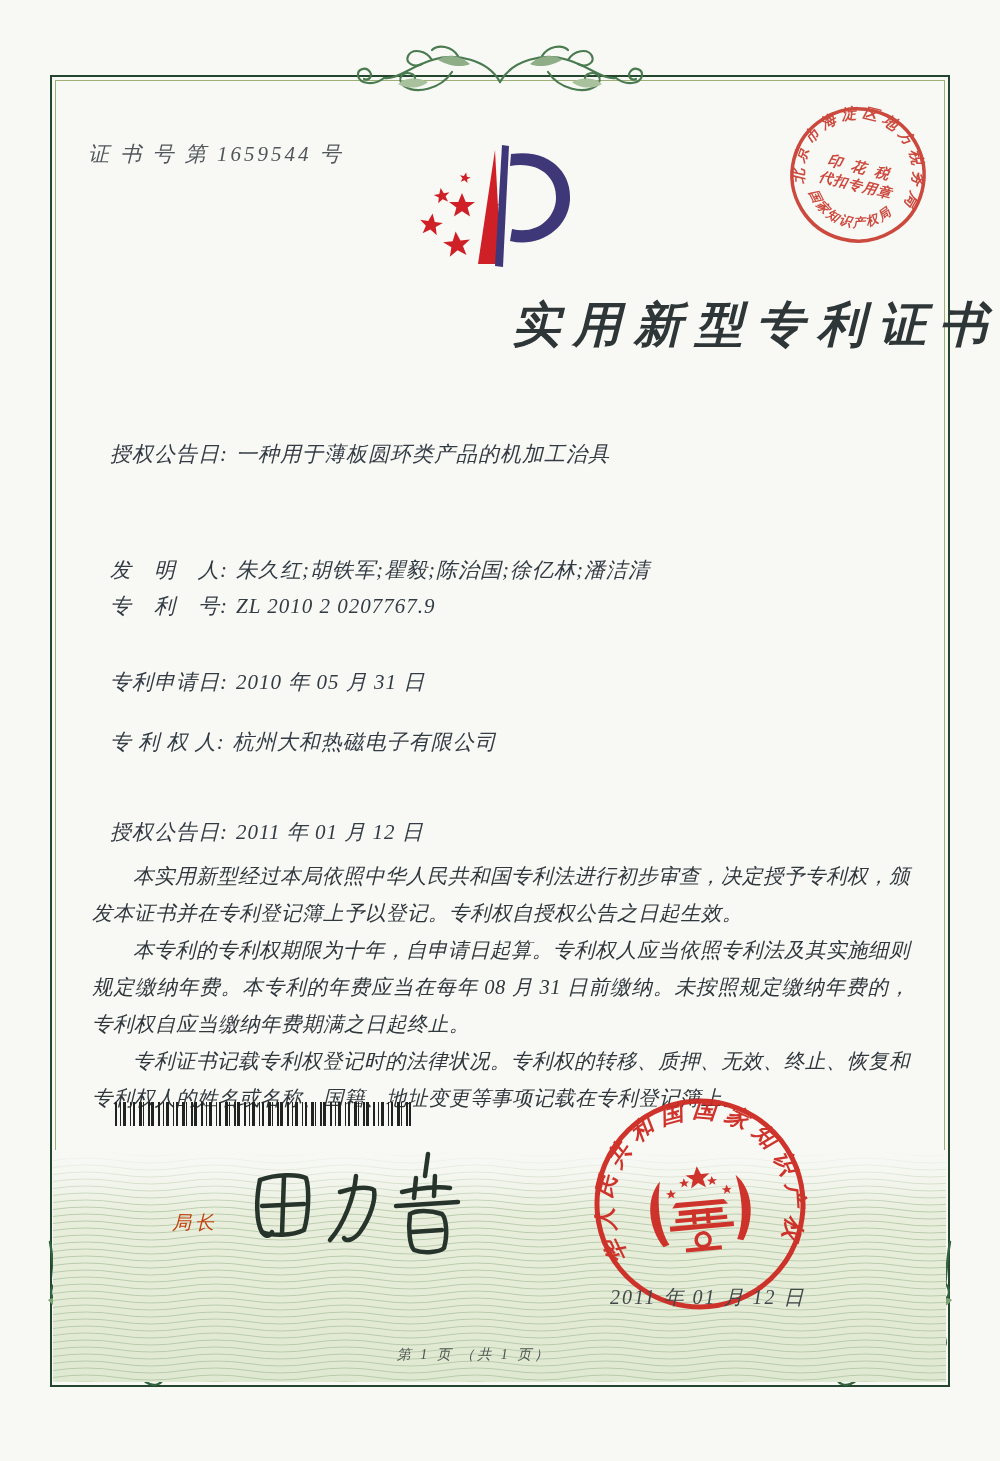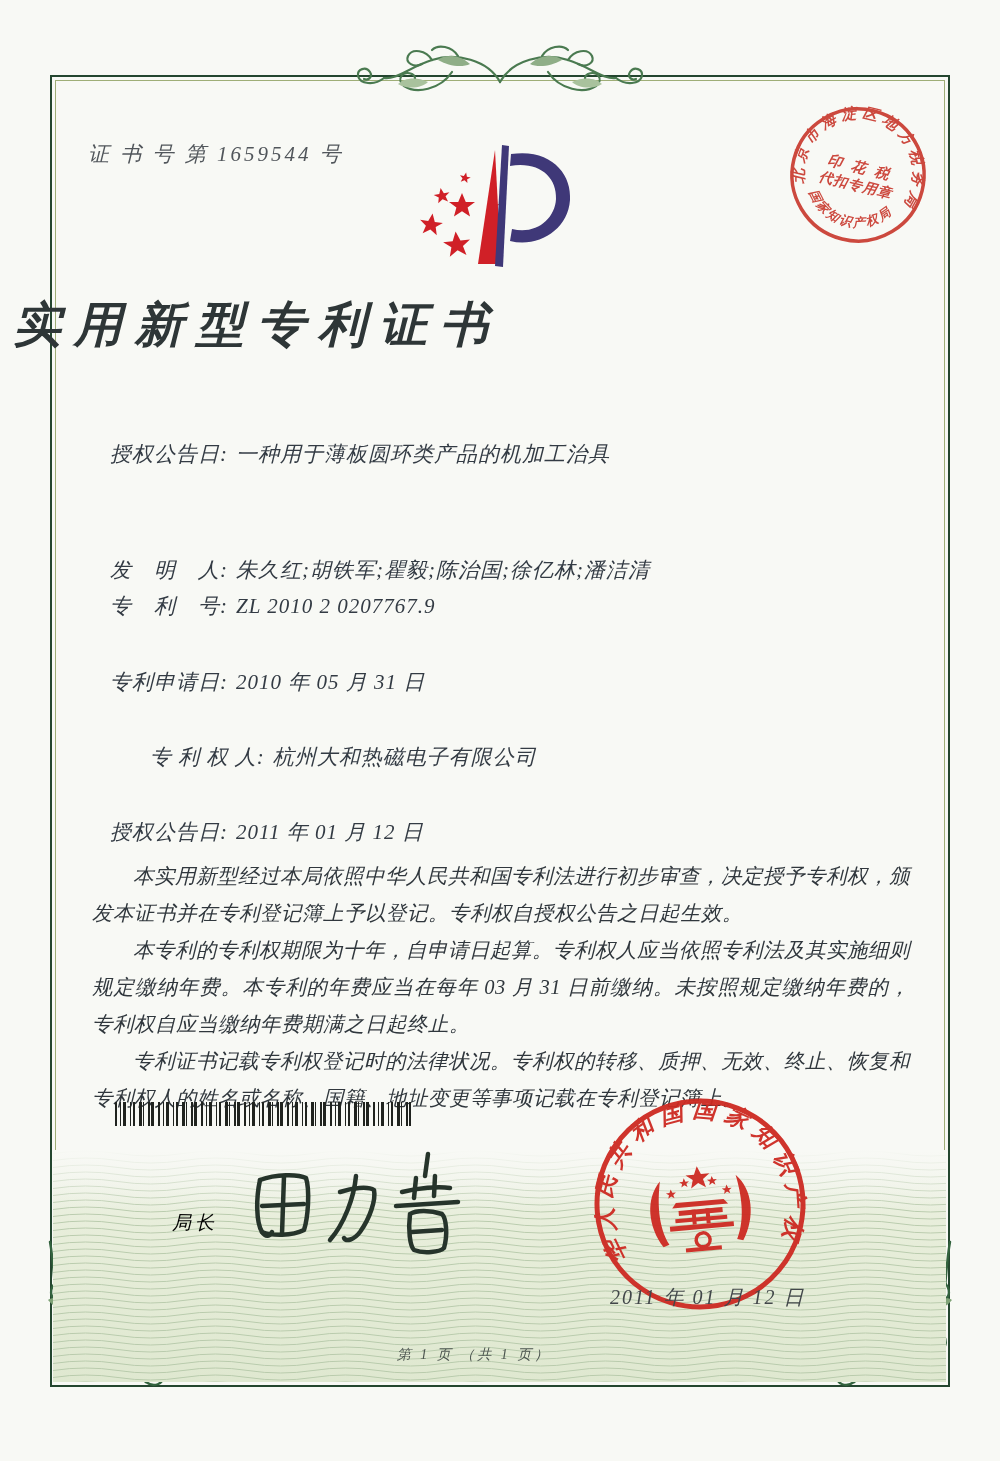--- a/index.html
+++ b/index.html
@@ -13,30 +13,30 @@
          border:1px solid #9fae77;}
 
   .cert-no{position:absolute;left:88px;top:140px;font-size:21px;color:#51565b;
          letter-spacing:3px;white-space:nowrap;}
 
   .logo{position:absolute;left:398px;top:128px;width:220px;height:172px;}
 
   .tax-stamp{position:absolute;left:786px;top:103px;width:144px;height:144px;
          transform:rotate(14deg);opacity:.9;}
 
-  .title{position:absolute;left:0;top:293px;width:1000px;text-align:left;
+  .title{position:absolute;left:0;top:293px;width:1000px;text-align:right;
          font-size:48px;font-weight:700;color:#2e3637;letter-spacing:13px;text-indent:13px;}
 
   .fields{position:absolute;left:110px;top:440px;width:800px;}
   .field-row{position:absolute;left:0;font-size:21px;color:#333b44;white-space:nowrap;}
   .field-row:nth-child(1){top:0;}
   .field-row:nth-child(2){top:76px;margin-top:40px;}
   .field-row:nth-child(3){top:152px;}
   .field-row:nth-child(4){top:228px;}
-  .field-row:nth-child(5){top:303px;margin-left:40px;}
+  .field-row:nth-child(5){top:288px;}
   .field-row:nth-child(6){top:378px;}
   .field-label{letter-spacing:1px;}
   .field-value{margin-left:8px;letter-spacing:1px;text-align:right;}
 
   .paragraphs{position:absolute;left:92px;top:858px;width:818px;font-size:20.5px;
          line-height:37px;color:#30373d;text-align:justify;}
   .paragraphs p{margin:0;text-indent:2em;letter-spacing:.5px;}
 
   .barcode{position:absolute;left:115px;top:1102px;width:296px;height:24px;
          background:repeating-linear-gradient(90deg,
@@ -47,21 +47,21 @@
            #20231f 18px 20px, transparent 20px 24px,
            #20231f 24px 27px, transparent 27px 28px,
            #20231f 28px 29px, transparent 29px 33px,
            #20231f 33px 35px, transparent 35px 36px,
            #20231f 36px 39px, transparent 39px 43px);}
 
   .band{position:absolute;left:52.5px;top:1150px;width:893px;height:232px;}
   .band-fade{position:absolute;left:0;top:0;width:100%;height:60px;
          background:linear-gradient(#f8f9f5,rgba(248,249,245,0));}
 
-  .director{position:absolute;left:172px;top:1210px;font-size:19px;color:#000000;
+  .director{position:absolute;left:172px;top:1210px;font-size:19px;color:#c2410c;
          letter-spacing:4px;}
   .signature{position:absolute;left:232px;top:1146px;width:250px;height:140px;}
   .sig-name{position:absolute;left:300px;top:1190px;opacity:0;font-size:10px;}
 
   .office-seal{position:absolute;left:592px;top:1096px;width:216px;height:216px;
          transform:rotate(-5deg);opacity:.95;}
   .issue-date{position:absolute;left:610px;top:1284px;font-size:20px;color:#42474a;
          letter-spacing:2px;white-space:nowrap;}
 
   .footer{position:absolute;left:0;top:1346px;width:916px;text-align:center;
@@ -171,21 +171,21 @@
     <div class="field-row">
       <span class="field-label">专 利 权 人:</span><span class="field-value">杭州大和热磁电子有限公司</span>
     </div>
     <div class="field-row">
       <span class="field-label">授权公告日:</span><span class="field-value">2011 年 01 月 12 日</span>
     </div>
   </div>
 
   <div class="paragraphs">
     <p>本实用新型经过本局依照中华人民共和国专利法进行初步审查，决定授予专利权，颁发本证书并在专利登记簿上予以登记。专利权自授权公告之日起生效。</p>
-    <p>本专利的专利权期限为十年，自申请日起算。专利权人应当依照专利法及其实施细则规定缴纳年费。本专利的年费应当在每年 03 月 31 日前缴纳。未按照规定缴纳年费的，专利权自应当缴纳年费期满之日起终止。</p>
+    <p>本专利的专利权期限为十年，自申请日起算。专利权人应当依照专利法及其实施细则规定缴纳年费。本专利的年费应当在每年 08 月 31 日前缴纳。未按照规定缴纳年费的，专利权自应当缴纳年费期满之日起终止。</p>
     <p>专利证书记载专利权登记时的法律状况。专利权的转移、质押、无效、终止、恢复和专利权人的姓名或名称、国籍、地址变更等事项记载在专利登记簿上。</p>
   </div>
 
   <div class="barcode"></div>
 
   <div class="band">
     <svg width="893" height="232">
       <defs>
         <pattern id="wv" width="130" height="7" patternUnits="userSpaceOnUse">
           <path d="M0 3.5 Q 32.5 -1.5 65 3.5 T 130 3.5" fill="none" stroke="#b2c6a6" stroke-width="1"></path>

